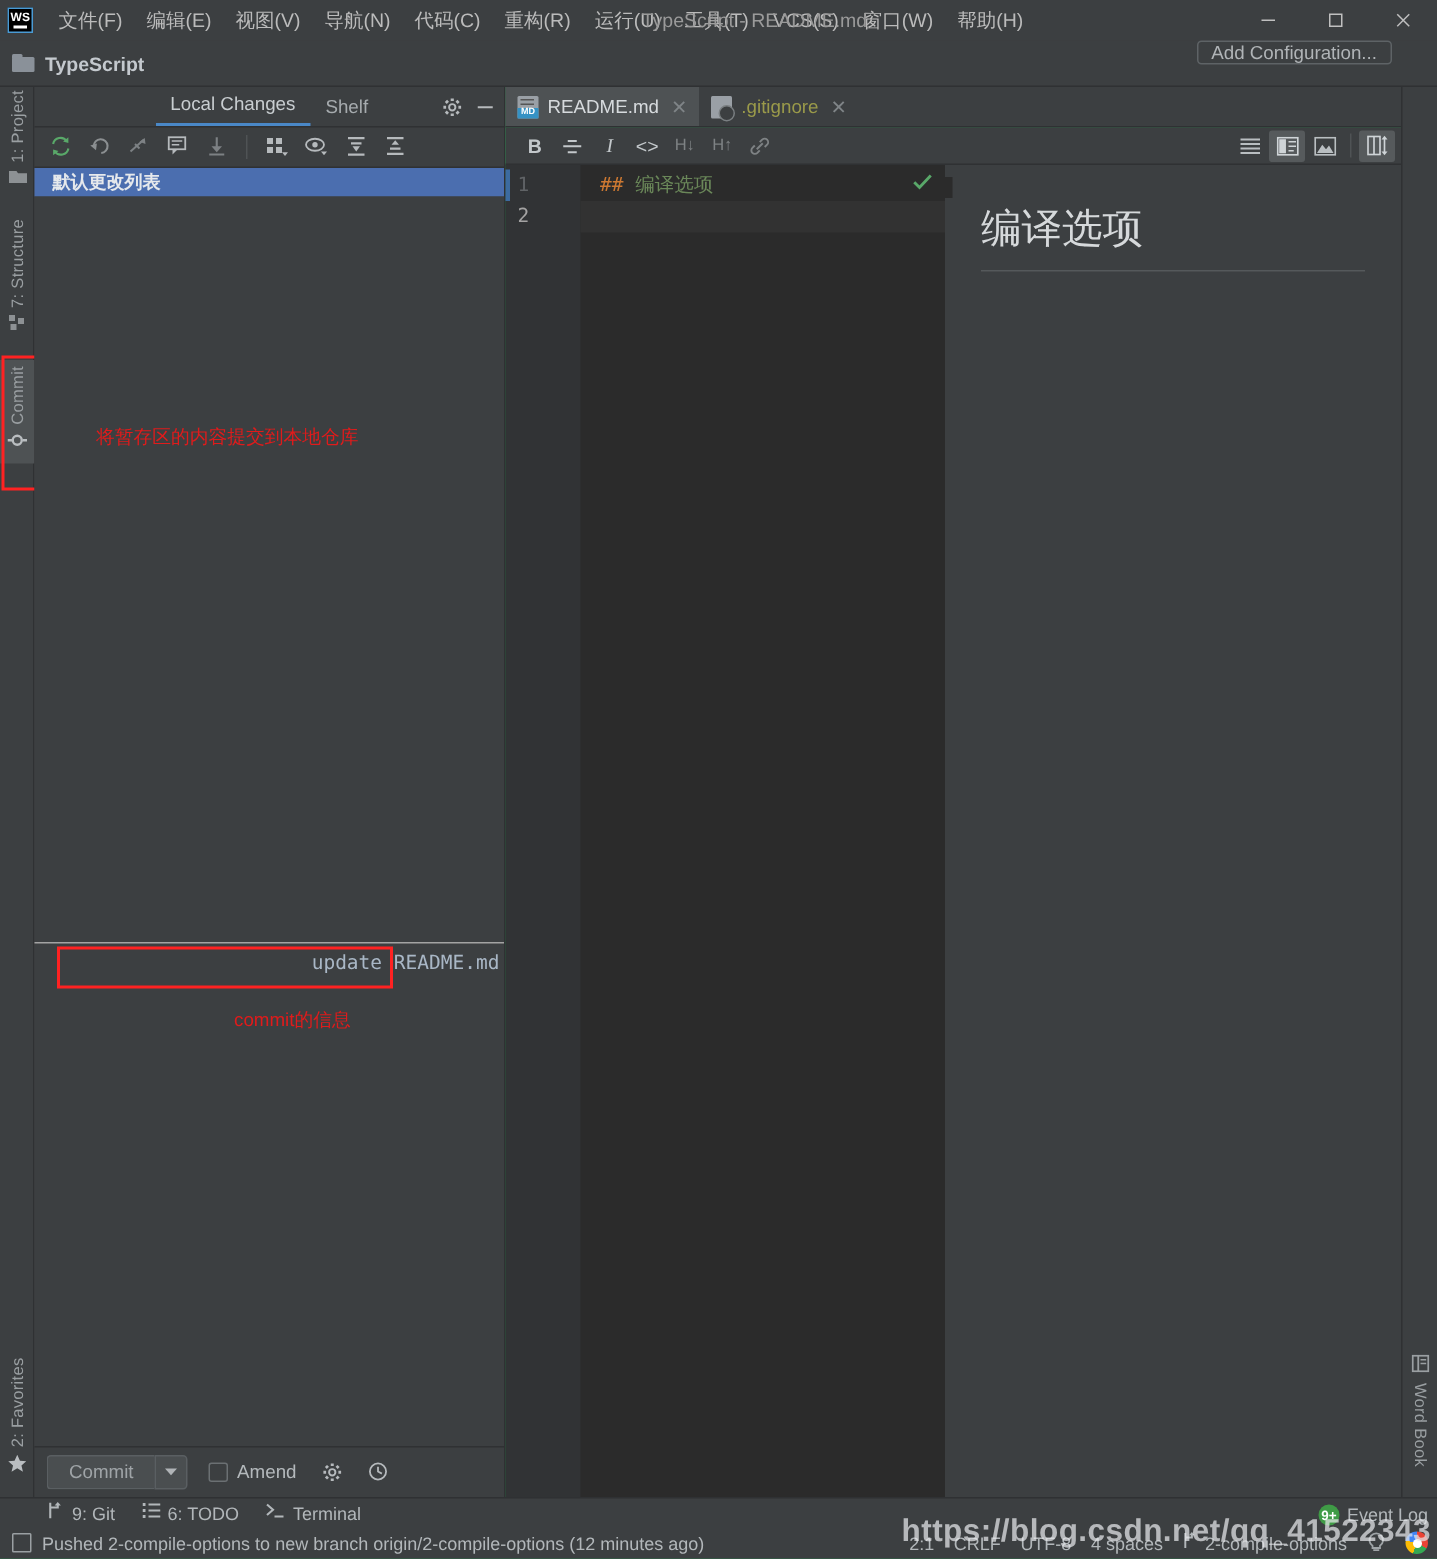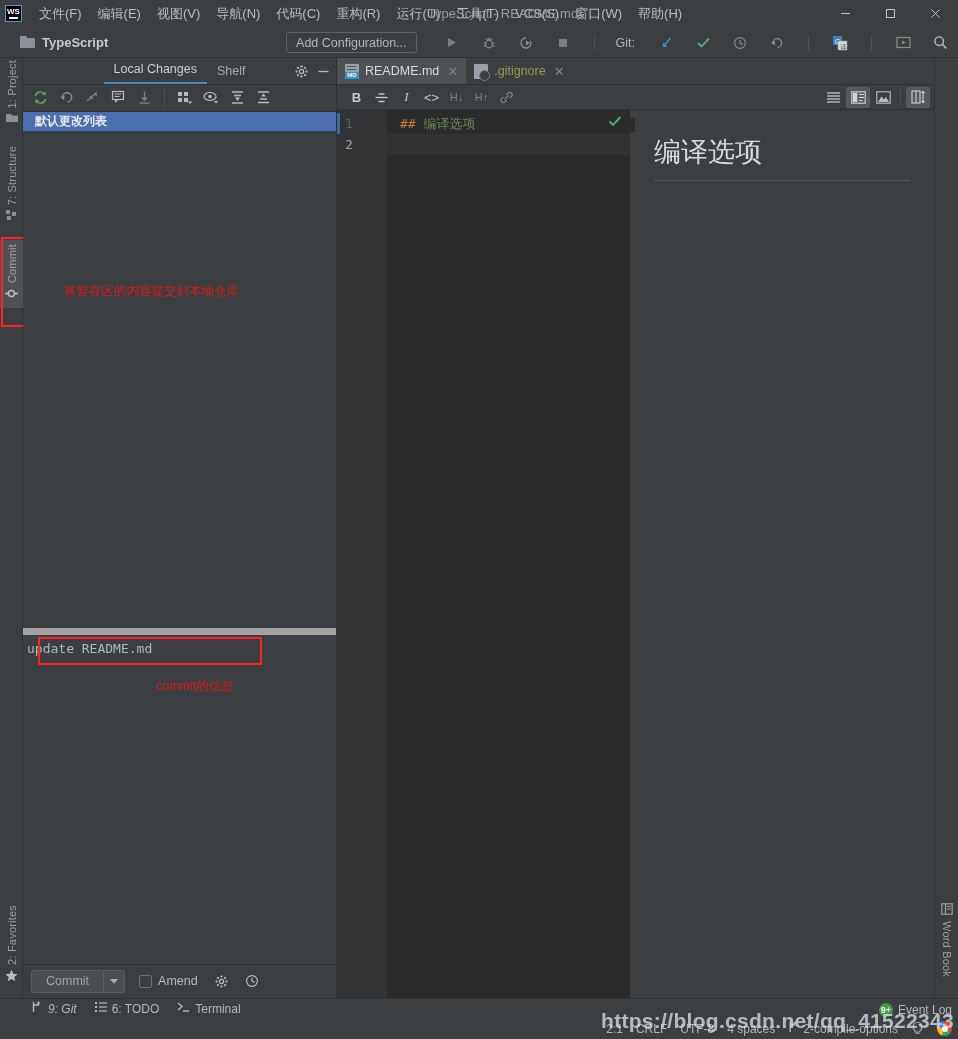--- a/index.html
+++ b/index.html
@@ -43,37 +43,36 @@
     width: 45px; height: 27px; display: flex; align-items: center; justify-content: center;
     color: #c0c0c0; font-size: 14px;
   }
 
   
   .navbar {
     position: absolute; left: 0; top: 27px; width: 958px; height: 31px;
     background: #3c3f41;
     display: flex; align-items: center;
     border-bottom: 1px solid #2f3133;
-    padding-left: 12px;
   }
   .crumb { display: flex; align-items: center; margin-left: 8px; }
   .folder-ic { width: 15px; height: 12px; position: relative; margin-right: 7px; }
   .folder-ic:before {
     content: ''; position: absolute; left: 0; top: 2px; width: 15px; height: 10px;
     background: #8a9199; border-radius: 1px;
   }
   .folder-ic:after {
     content: ''; position: absolute; left: 0; top: 0; width: 7px; height: 3px;
     background: #8a9199; border-radius: 1px 1px 0 0;
   }
   .crumb-label { font-size: 13px; font-weight: bold; color: #c4c9ce; }
 
   .toolbar-right {
-    position: absolute; right: 6px; top: 0; height: 31px;
-    display: flex; align-items: center; gap: 13px;
+    position: absolute; right: 20px; top: 0; height: 31px;
+    display: flex; align-items: center; gap: 13px; flex-direction: column;
   }
   .cfg-btn {
     height: 21px; padding: 0 9px; border: 1px solid #5e6366; border-radius: 3px;
     background: #3c3f41; color: #b0b4b7; font-size: 12.5px;
     display: flex; align-items: center; margin-right: 10px;
   }
   .tb-ic {
     width: 24px; height: 24px; display: flex; align-items: center; justify-content: center;
     color: #8b8f91; font-size: 13px;
   }
@@ -130,22 +129,23 @@
   .cl-row {
     height: 20px; background: #4b6eaf; color: #e6e9ec;
     display: flex; align-items: center; padding-left: 12px;
     font-size: 12px; font-weight: bold;
   }
   .cp-tree { flex: 0 0 auto; height: 497px; position: relative; background: #3c3f41; }
   .annotation {
     position: absolute; color: #e01b1b; font-size: 12.5px; white-space: nowrap;
   }
   .cp-msgarea {
-    height: 341px; border-top: 7px solid #a3a3a3; position: relative;
+    height: 341px; border-top: 1px solid #a3a3a3; position: relative;
     background: #3c3f41;
+    text-align: right;
   }
   .cp-msgbox {
     position: absolute; left: 0; top: 0; width: 314px; height: 40px;
     color: #a9b7c6; font-family: "DejaVu Sans Mono", monospace; font-size: 13px;
     padding: 6px 4px 0 4px;
   }
   .cp-bottombar {
     height: 35px; border-top: 1px solid #2f3133;
     display: flex; align-items: center; padding-left: 8px; gap: 6px;
   }
@@ -748,21 +748,21 @@
           <line x1="4.5" y1="1" x2="4.5" y2="11" stroke="#9a9fa2" stroke-width="1.2"></line>
           <line x1="6" y1="3.5" x2="9.8" y2="3.5" stroke="#9a9fa2" stroke-width="1"></line>
           <line x1="6" y1="6" x2="9.8" y2="6" stroke="#9a9fa2" stroke-width="1"></line>
         </svg>
       </span>
       <span class="vert-text" style="writing-mode:vertical-rl; transform:none;">Word Book</span>
     </div>
   </div>
 
   <div class="bottomstrip">
-    <div class="bs-item" style="margin-left:22px;font-style:italic;">
+    <div class="bs-item" style="margin-left:22px;">
       <span>
         <svg width="12" height="12" viewBox="0 0 12 12">
           <line x1="2.5" y1="0.8" x2="2.5" y2="11.2" stroke="#b2b7ba" stroke-width="1.4"></line>
           <path d="M2.5 4 h5 v-2.2" fill="none" stroke="#b2b7ba" stroke-width="1.4"></path>
           <polygon points="7.5,0.3 9.6,2.6 5.4,2.6" fill="#b2b7ba"></polygon>
         </svg>
       </span>
       <span>9: Git</span>
     </div>
     <div class="bs-item">
@@ -787,20 +787,24 @@
         <svg width="13" height="12" viewBox="0 0 13 12">
           <polyline points="1,2 5,5.5 1,9" fill="none" stroke="#b2b7ba" stroke-width="1.4"></polyline>
           <line x1="6" y1="10" x2="12" y2="10" stroke="#b2b7ba" stroke-width="1.4"></line>
         </svg>
       </span>
       <span>Terminal</span>
     </div>
   </div>
 
   <div class="statusbar">
+    <div class="sb-left">
+      <span class="sb-ic"></span>
+      <span>Pushed 2-compile-options to new branch origin/2-compile-options (12 minutes ago)</span>
+    </div>
     <div class="sb-right">
       <span class="sb-cell">2:1</span>
       <span class="sb-cell">CRLF</span>
       <span class="sb-cell">UTF-8</span>
       <span class="sb-cell">4 spaces</span>
       <span class="sb-cell" style="display:flex; align-items:center; gap:4px;">
         <span class="branch-ic">
           <svg width="11" height="12" viewBox="0 0 11 12">
             <line x1="2.2" y1="1" x2="2.2" y2="11" stroke="#b2b7ba" stroke-width="1.3"></line>
             <path d="M2.2 4 h4.4 v-2" fill="none" stroke="#b2b7ba" stroke-width="1.3"></path>

